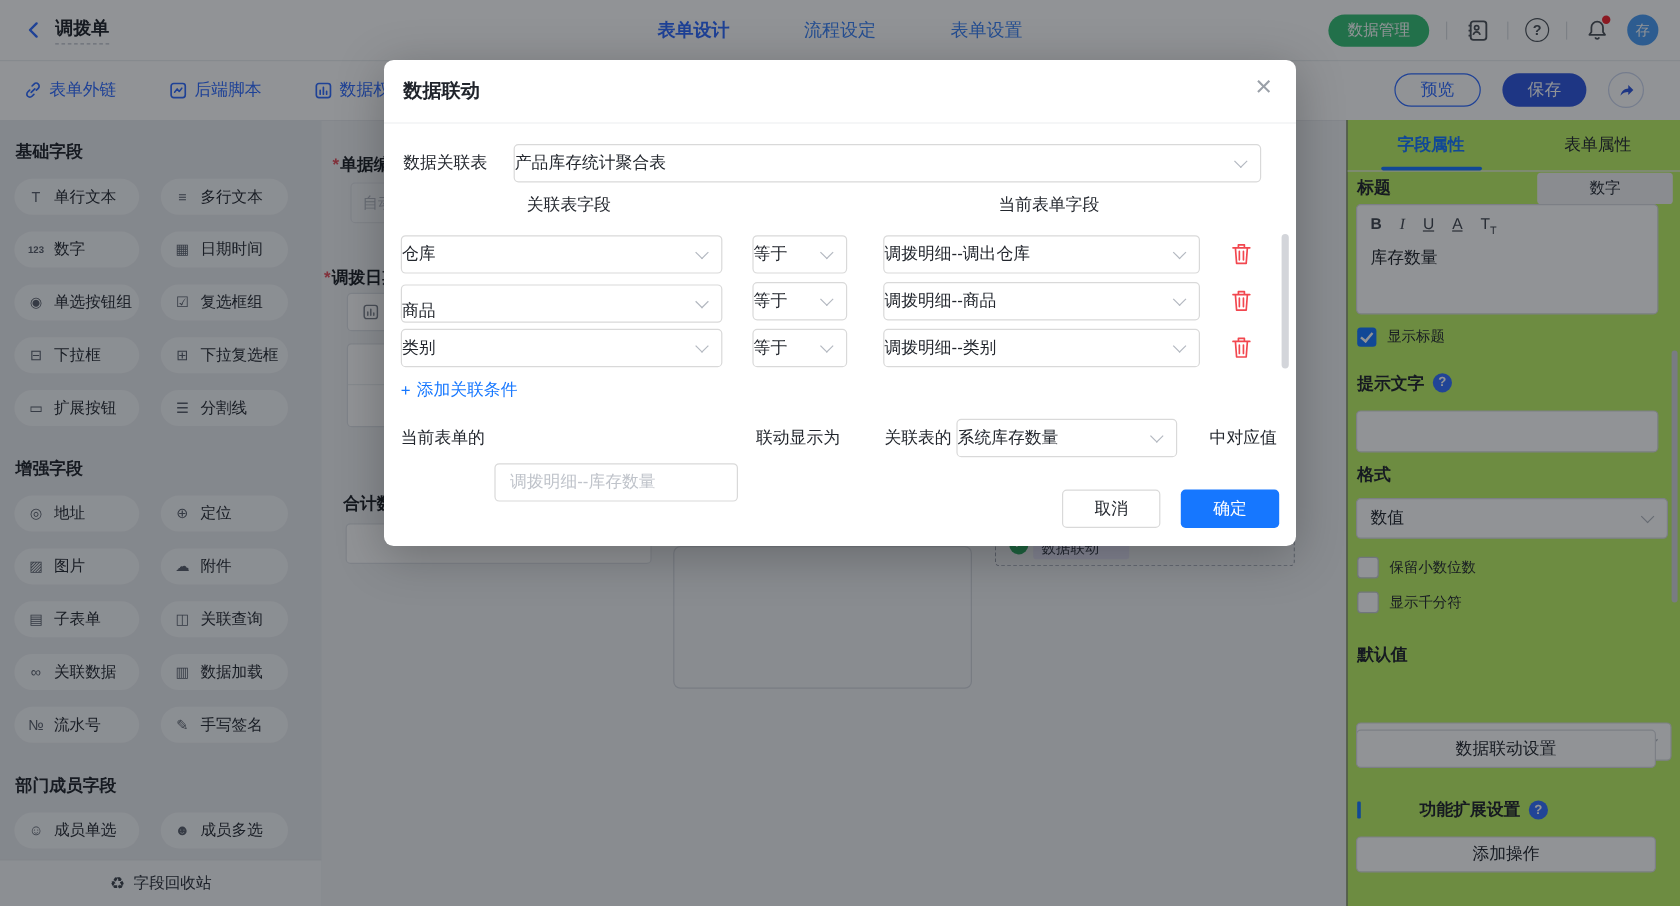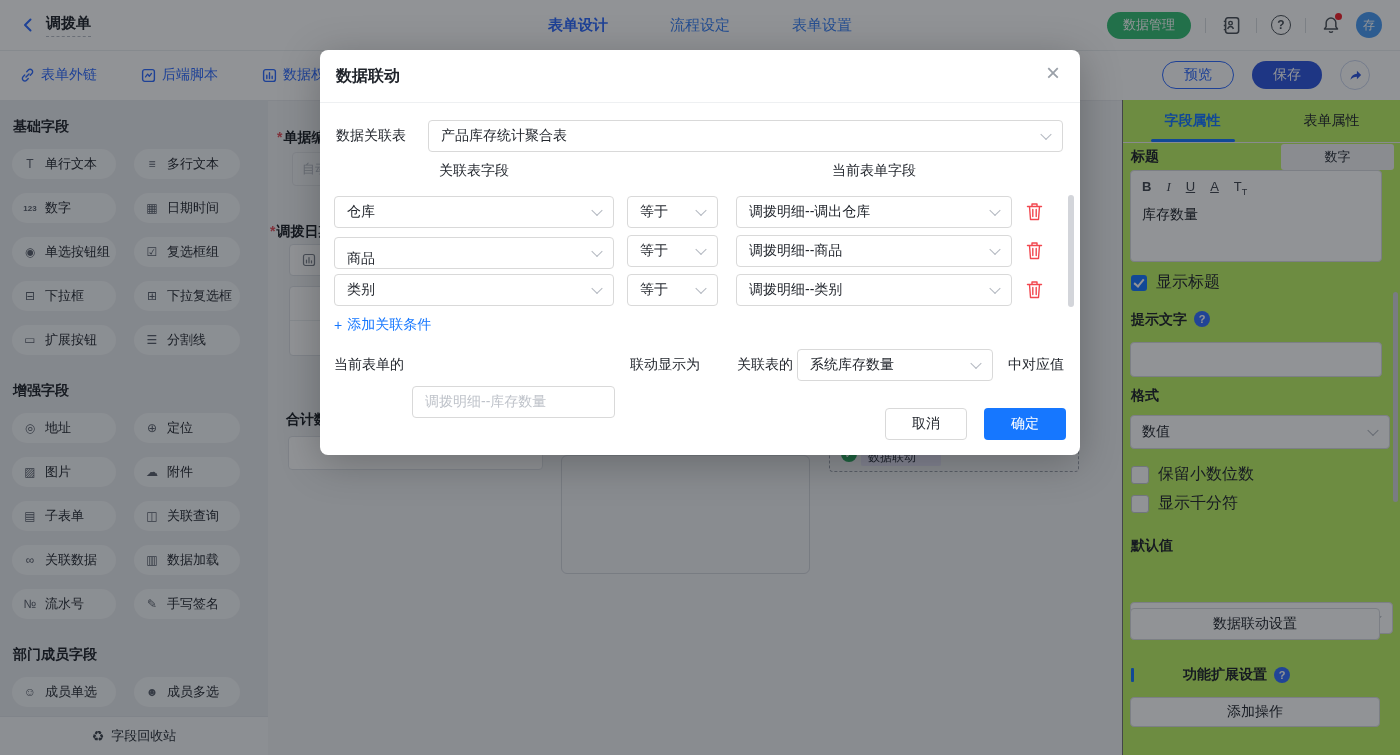--- a/index.html
+++ b/index.html
@@ -70,41 +70,41 @@
   .ed-tools span{cursor:pointer;}
   .ed-b{font-weight:700;}
   .ed-i{font-style:italic;font-family:"Liberation Serif",serif;}
   .ed-u,.ed-a{text-decoration:underline;}
   .ed-t sub{font-size:9px;}
   .ed-text{padding:7px 11px;font-size:14px;color:#20242b;}
   .cbx{width:16px;height:16px;border-radius:3px;flex:none;position:relative;cursor:pointer;}
   .cbx.on{background:#1677ff;}
   .cbx.on::after{content:"";position:absolute;left:5px;top:2px;width:4px;height:8px;border:solid #fff;border-width:0 2px 2px 0;transform:rotate(40deg);}
   .cbx.off{background:#fff;border:1px solid #c5cad1;}
-  .cb-row{display:flex;align-items:center;gap:9px;font-size:16px;color:#23272e;cursor:pointer;}
+  .cb-row{display:flex;align-items:center;gap:9px;font-size:12px;color:#23272e;cursor:pointer;}
   .q-filled{width:16px;height:16px;border-radius:50%;background:#3370ff;color:#fff;font-size:11px;font-weight:700;display:inline-flex;align-items:center;justify-content:center;cursor:pointer;}
   .inp{border:1px solid #d9dbe0;border-radius:4px;background:#fff;}
   .sel{border:1px solid #d9dbe0;border-radius:4px;background:#fff;display:flex;align-items:center;padding-left:11px;font-size:14px;color:#23272e;position:relative;cursor:pointer;}
   .chev{position:absolute;right:12px;top:50%;width:7px;height:7px;border-right:1.6px solid #b3b8c0;border-bottom:1.6px solid #b3b8c0;transform:translateY(-70%) rotate(45deg);}
   .p-btn{background:#fff;border:1px solid #d9dbe0;border-radius:4px;font-size:14px;color:#23272e;display:flex;align-items:center;justify-content:center;cursor:pointer;font-family:inherit;}
   .ext-head{display:flex;align-items:center;gap:7px;}
   .ext-bar{width:3px;height:14px;background:#1677ff;border-radius:1px;}
   .ext-title{font-size:14px;font-weight:700;color:#20242b;margin-left:42px;}
   .scrollthumb{position:absolute;background:#d3d5da;border-radius:3px;}
 
   
   .overlay{position:absolute;inset:0;background:rgba(12,15,22,0.45);z-index:50;}
   .modal{position:absolute;left:320px;top:50px;width:760px;height:405px;background:#fff;border-radius:8px;box-shadow:0 8px 40px rgba(0,0,0,0.25);z-index:60;}
   .m{position:absolute;}
   .m-head{position:absolute;left:0;top:0;width:760px;height:52px;border-bottom:1px solid #eef0f2;}
   .m-title{position:absolute;left:16px;top:16px;font-size:16px;font-weight:700;color:#20242b;}
   .m-close{position:absolute;right:20px;top:11px;font-size:24px;color:#9aa0a8;cursor:pointer;line-height:1;}
   .m-label{font-size:14px;color:#23272e;white-space:nowrap;}
   .m-colhead{font-size:14px;color:#23272e;text-align:center;}
-  .m-sel{position:absolute;border:1px solid #d9d9d9;border-radius:4px;background:#fff;display:flex;align-items:center;padding-left:12px;font-size:14px;color:#23272e;cursor:pointer;}
+  .m-sel{position:absolute;border:1px solid #d9d9d9;border-radius:4px;background:#fff;display:flex;align-items:center;font-size:14px;color:#23272e;cursor:pointer;}
   .m-input{position:absolute;border:1px solid #d9d9d9;border-radius:4px;background:#fff;display:flex;align-items:center;padding-left:12px;font-size:14px;color:#bfc3ca;}
   .trash{position:absolute;width:17px;height:19px;cursor:pointer;}
   .add-link{position:absolute;display:flex;align-items:center;gap:5px;color:#1677ff;font-size:14px;cursor:pointer;}
   .btn-cancel{position:absolute;width:82px;height:32px;border:1px solid #d9d9d9;border-radius:4px;background:#fff;font-size:14px;color:#23272e;cursor:pointer;font-family:inherit;}
   .btn-ok{position:absolute;width:82px;height:32px;border:none;border-radius:4px;background:#1677ff;color:#fff;font-size:14px;cursor:pointer;font-family:inherit;}
 </style>
 </head>
 <body>
 
 <div class="app">

